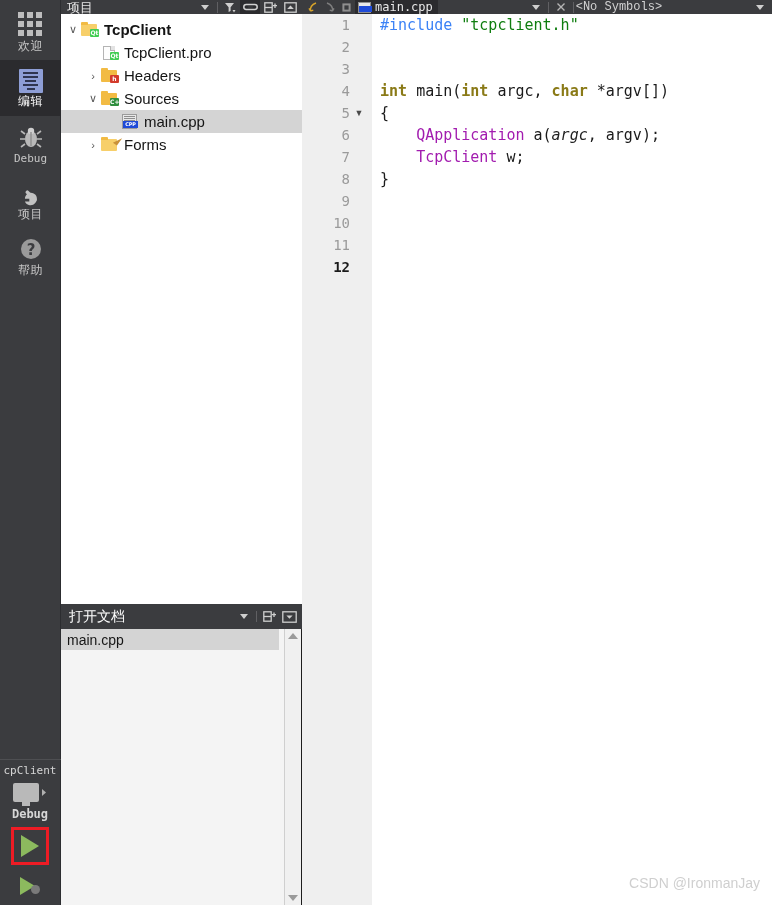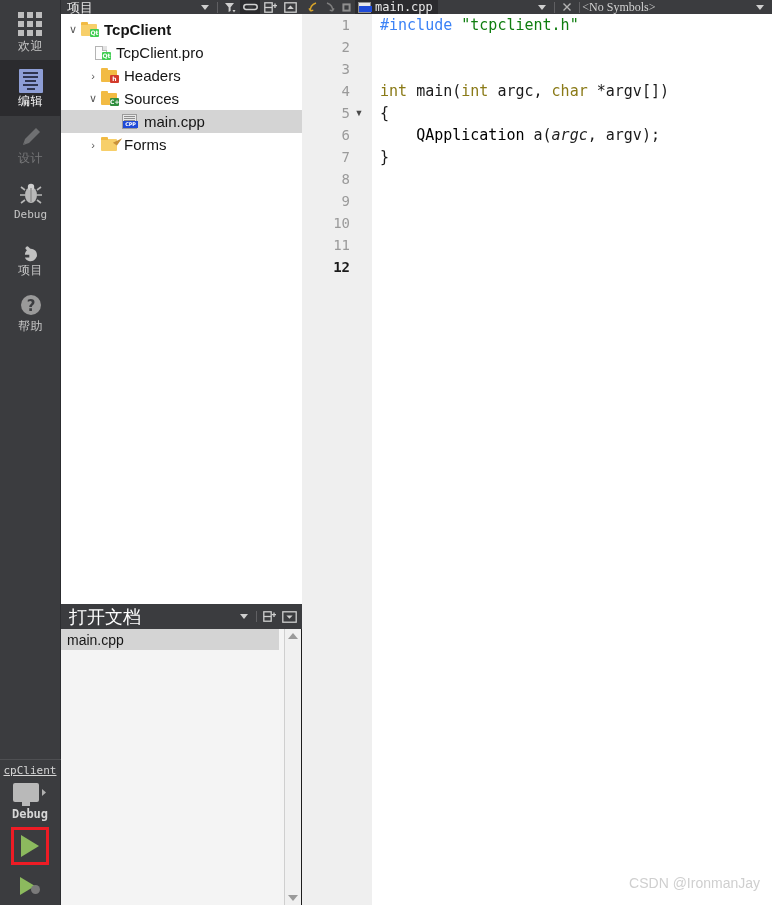--- a/index.html
+++ b/index.html
@@ -130,21 +130,21 @@
 
   
   .docpanel {
     position: absolute; left: 61px; top: 604px;
     width: 241px; height: 301px; background: #f0f0f0;
   }
   .doc-header {
     height: 25px; background: #3b3c3f;
     display: flex; align-items: center; padding: 0 3px 0 8px;
   }
-  .doc-title { color: #ffffff; font-size: 18px; flex: 0 0 auto;
+  .doc-title { color: #ffffff; font-size: 14px; flex: 0 0 auto;
     font-family: "Liberation Sans", sans-serif; }
   .doclist { position: relative; height: 276px; background: #f4f4f4;
     border-right: 1px solid #1d1d1d; }
   .doc-item {
     height: 21px; width: 218px; display: flex; align-items: center;
     padding-left: 6px; font-size: 14px; color: #161616; cursor: pointer;
     font-family: "Liberation Sans", sans-serif;
   }
   .doc-item.selected { background: #d4d4d4; }
   .doc-scroll {
@@ -169,55 +169,55 @@
   .tab-active { height: 14px; background: #2b2b2e; display: flex;
     align-items: center; padding: 0 5px 0 3px; gap: 4px; cursor: pointer;
     flex: 0 0 auto; }
   .tab-name { color: #e9e9e9; font-size: 12px;
     font-family: "DejaVu Sans Mono", monospace; line-height: 12px; }
   .tab-cpp-ico { width: 13px; height: 11px; background: #e8e8e8;
     border: 1px solid #8f8f8f; position: relative; flex: 0 0 auto; }
   .tab-cpp-ico:after { content: ""; position: absolute; left: 0; bottom: 0;
     width: 13px; height: 6px; background: #1f4bd8; }
   .symbols { color: #d2d2d2; font-size: 12px;
-    font-family: Liberation Serif, serif; white-space: nowrap; }
+    font-family: Liberation Mono, monospace; white-space: nowrap; }
 
   .codearea { position: relative; height: 891px; background: #ffffff;
     display: flex; overflow: hidden; }
   .gutter { width: 70px; background: #efefef; flex: 0 0 auto; position: relative; }
   .gut-row { height: 22px; display: flex; align-items: center;
     justify-content: flex-end; padding-right: 4px; }
   .gut-num { font-family: "DejaVu Sans Mono", monospace; font-size: 14px;
     color: #9a9a9a; width: 26px; text-align: right; }
   .gut-num.cur { color: #1a1a1a; font-weight: bold; }
   .fold { width: 18px; text-align: center; color: #4a4a4a; font-size: 9px;
     line-height: 22px; }
   .codetext { flex: 1 1 auto; padding-left: 8px; background: #ffffff; }
   .cline { height: 22px; line-height: 22px; white-space: pre;
     font-family: "DejaVu Sans Mono", monospace; font-size: 15px; color: #222; }
 
   
   .t-pre   { color: #3b82f6; }
   .t-str   { color: #0f7d0f; }
-  .t-kw    { color: #8a7a17; }
-  .t-type  { color: #000000; }
+  .t-kw    { color: #8a7a17; font-weight: bold; }
+  .t-type  { color: #a21caf; }
   .t-fn    { color: #1544b0; }
   .t-param { color: #222222; font-style: italic; }
   .t-plain { color: #1a1a1a; }
 
   .watermark { position: absolute; right: 12px; bottom: 14px;
     color: #cfcfcf; font-size: 14px; font-family: "Liberation Sans", sans-serif;
     user-select: none; }
 
   
   .kit-area { margin-top: auto; padding-bottom: 4px; }
   .kit-sep { width: 61px; height: 1px; background: #4e4f52; margin-bottom: 4px; }
   .kit-name { color: #d6d6d6; font-size: 11px; text-align: center;
     font-family: "DejaVu Sans Mono", monospace; line-height: 13px;
-    white-space: nowrap; overflow: hidden; text-decoration: underline; }
+    white-space: nowrap; overflow: hidden; }
   .kit-row { display: flex; align-items: center; justify-content: center;
     height: 30px; gap: 2px; cursor: pointer; }
   .monitor { width: 26px; height: 19px; background: #b9b9b9;
     border-radius: 2px; position: relative; }
   .monitor:after { content: ""; position: absolute; left: 9px; bottom: -4px;
     width: 8px; height: 4px; background: #b9b9b9; }
   .kit-mode { color: #d6d6d6; font-size: 12px; text-align: center;
     font-family: "DejaVu Sans Mono", monospace; font-weight: bold; margin-bottom: 6px; }
   .runbox { width: 38px; height: 38px; margin: 0 auto 6px auto;
     border: 3px solid #ee1c25; display: flex; align-items: center;
@@ -258,27 +258,20 @@
         <span class="mode-ico ico-edit">
           <i></i>
             <i></i>
             <i></i>
             <i></i>
             <i></i>
         </span>
         <span class="mode-label">编辑</span>
       </div>
 
-      <div class="mode-item disabled">
-        <svg class="mode-ico" viewBox="0 0 26 26">
-          <path d="M5 21 L7 15 L18 4 L22 8 L11 19 Z" fill="#b8b8b8"></path>
-          <path d="M5 21 L7.6 20.2 L5.8 18.4 Z" fill="#8d8d8d"></path>
-        </svg>
-        <span class="mode-label">设计</span>
-      </div>
 
       <div class="mode-item">
         <svg class="mode-ico" viewBox="0 0 26 26">
           <ellipse cx="13" cy="15" rx="6" ry="8" fill="#b8b8b8"></ellipse>
           <circle cx="13" cy="7" r="3.2" fill="#cfcfcf"></circle>
           <rect x="12.3" y="8" width="1.4" height="14" fill="#8d8d8d"></rect>
           <path d="M7 10 L3 7 M7 15 L2 15 M7 20 L3 23 M19 10 L23 7 M19 15 L24 15 M19 20 L23 23" stroke="#b8b8b8" stroke-width="1.6" fill="none"></path>
         </svg>
         <span class="mode-label latin">Debug</span>
       </div>
@@ -364,21 +357,21 @@
 
       <div class="tree-row" style="padding-left:4px;">
         <span class="tw">∨</span>
         <span class="tree-ico">
           <span class="fld open"></span>
             <span class="badge qt">Qt</span>
         </span>
         <span class="tree-label bold">TcpClient</span>
       </div>
 
-      <div class="tree-row" style="padding-left:16px;">
+      <div class="tree-row" style="padding-left:24px;">
         <span class="tw"></span>
         <span class="tree-ico">
           <span class="page">
               <span class="corner"></span>
             </span>
             <span class="badge qt">Qt</span>
         </span>
         <span class="tree-label">TcpClient.pro</span>
       </div>
 
@@ -558,19 +551,20 @@
             <span class="fold"></span>
           </div>
         </div>
       <div class="codetext" id="codetext">
           <div class="cline"><span class="t-pre">#include </span><span class="t-str">"tcpclient.h"</span></div>
           <div class="cline">&nbsp;</div>
           <div class="cline">&nbsp;</div>
           <div class="cline"><span class="t-kw">int </span><span class="t-plain">main(</span><span class="t-kw">int </span><span class="t-plain">argc</span><span class="t-plain">, </span><span class="t-kw">char </span><span class="t-plain">*argv[])</span></div>
           <div class="cline"><span class="t-plain">{</span></div>
           <div class="cline"><span class="t-plain">    </span><span class="t-type">QApplication</span><span class="t-plain"> a(</span><span class="t-param">argc</span><span class="t-plain">, argv);</span></div>
+          <div class="cline"><span class="t-plain">    </span><span class="t-type">TcpClient</span><span class="t-plain"> w;</span></div>
           <div class="cline"><span class="t-plain">}</span></div>
           <div class="cline">&nbsp;</div>
         </div>
       <div class="watermark">CSDN @IronmanJay</div>
     </div>
   </div>
 </div>
 
 </body></html>

